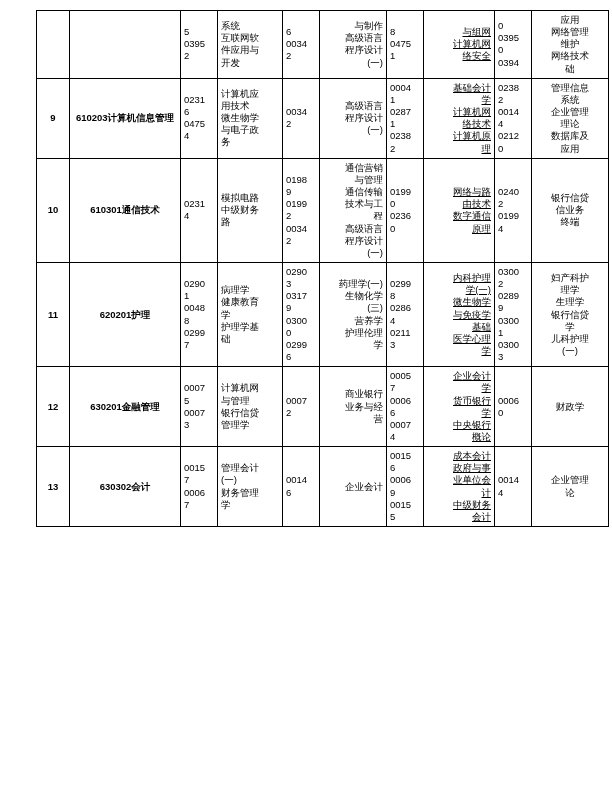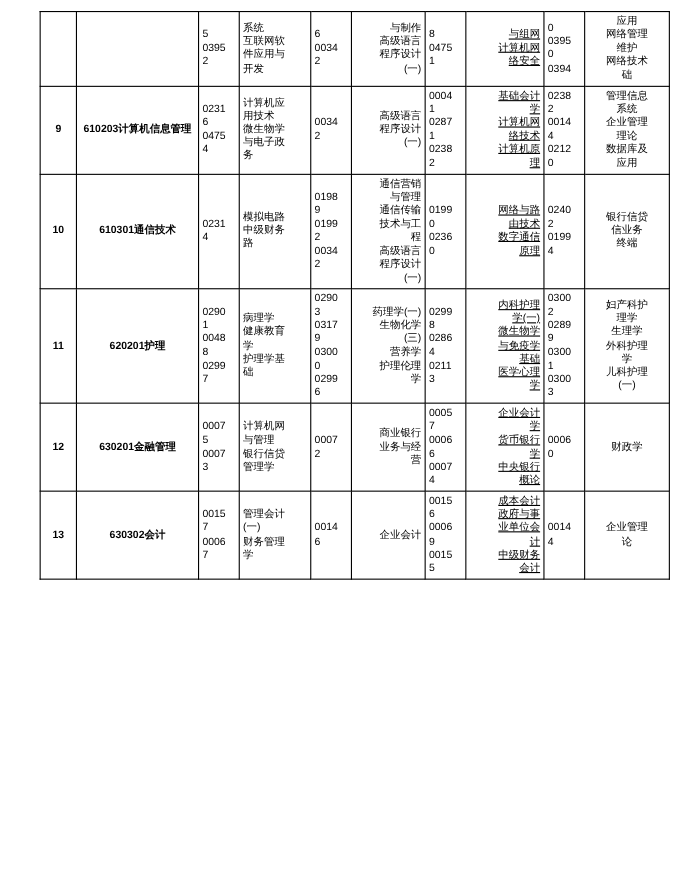--- a/index.html
+++ b/index.html
@@ -248,21 +248,21 @@
 2
 0289
 9
 0300
 1
 0300
 3</td>
         <td class="c-sub4 cell-lines">妇产科护
 理学
 生理学
-外科护理
+银行信贷
 学
 儿科护理
 (一)</td>
       </tr>
       <tr>
         <td class="c-no">12</td>
         <td class="c-name">630201金融管理</td>
         <td class="c-code cell-lines">0007
 5
 0007

